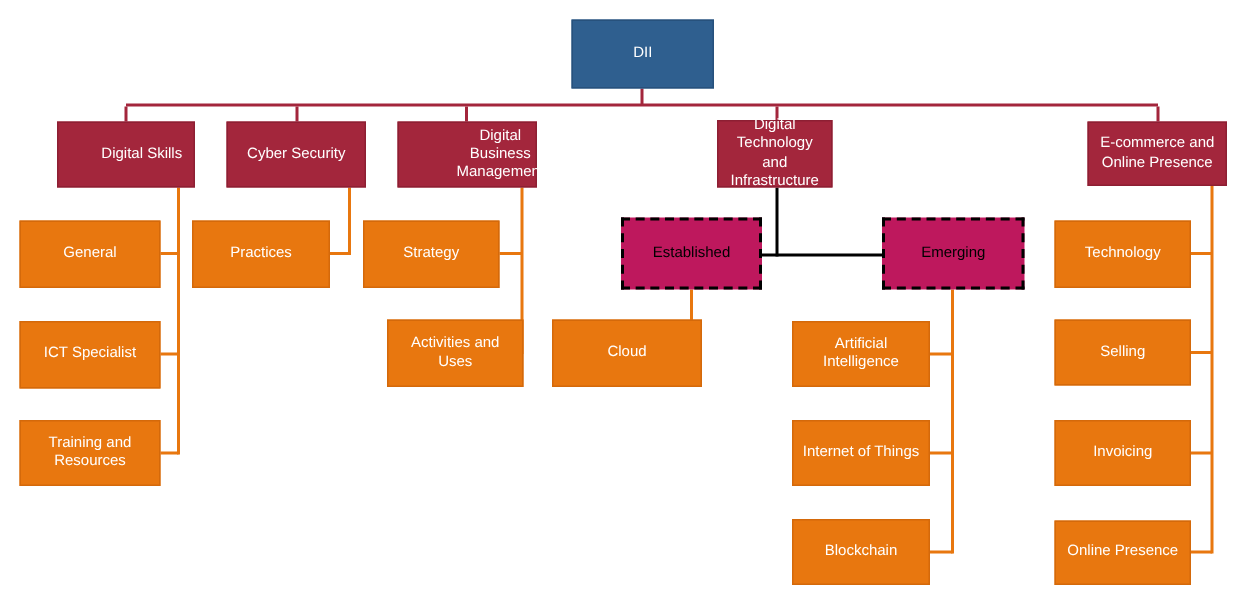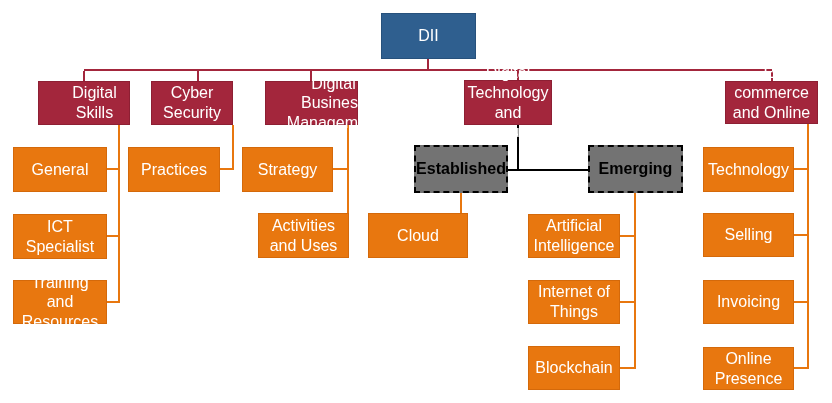--- a/index.html
+++ b/index.html
@@ -11,42 +11,42 @@
     font-family: "Liberation Sans", sans-serif;
     overflow: hidden;
   }
   .node {
     position: absolute;
     display: flex;
     align-items: center;
     justify-content: center;
     text-align: center;
     box-sizing: border-box;
-    font-size: 16px;
+    font-size: 10px;
     line-height: 1.22;
     padding: 2px 3px;
     color: #ffffff;
   }
   .root {
     background: var(--root-blue, #2F5F8F);
     border: 1px solid #27517c;
   }
   .cat {
     background: var(--category-red, #A3263C);
     border: 1px solid #8d1f33;
   }
   .item {
     background: var(--item-orange, #E8770F);
     border: 1px solid #d4690a;
   }
   .dashed {
-    background: #737373;
+    background: #be185d;
     border: 2px dashed var(--connector-black, #000000);
     color: #000000;
-    font-weight: bold;
+    font-weight: normal;
   }
   .line { position: absolute; }
   .red    { background: var(--category-red, #A3263C); }
   .orange { background: var(--item-orange, #E8770F); }
   .black  { background: var(--connector-black, #000000); }
 </style>
 </head>
 <body>
 
 <div id="canvas">
@@ -84,23 +84,23 @@
 
   <div class="line orange" style="left:807px; top:124px; width:2px;  height:245px;"></div>
   <div class="line orange" style="left:794px; top:168px; width:14px; height:2px;"></div>
   <div class="line orange" style="left:794px; top:234px; width:14px; height:2px;"></div>
   <div class="line orange" style="left:794px; top:301px; width:14px; height:2px;"></div>
   <div class="line orange" style="left:794px; top:367px; width:14px; height:2px;"></div>
 
   <div class="node root" style="left:381px; top:13px; width:95px; height:46px;">DII</div>
 
   <div class="node cat" style="left:38px;  top:81px; width:92px; height:44px;padding-left:24px;">Digital Skills</div>
-  <div class="node cat" style="left:151px; top:81px; width:82px; height:44px;">Cyber Security</div>
+  <div class="node cat" style="left:151px; top:81px; width:93px; height:44px;">Cyber Security</div>
   <div class="node cat" style="left:265px; top:81px; width:93px; height:44px;padding-left:47px;">Digital Business Management</div>
-  <div class="node cat" style="left:464px; top:80px; width:88px; height:45px;">Digital Technology and Infrastructure</div>
+  <div class="node cat" style="left:478px; top:80px; width:77px; height:45px;">Digital Technology and Infrastructure</div>
   <div class="node cat" style="left:725px; top:81px; width:93px; height:43px;">E-commerce and Online Presence</div>
 
   <div class="node item" style="left:13px; top:147px; width:94px; height:45px;">General</div>
   <div class="node item" style="left:13px; top:214px; width:94px; height:45px;">ICT Specialist</div>
   <div class="node item" style="left:13px; top:280px; width:94px; height:44px;">Training and Resources</div>
 
   <div class="node item" style="left:128px; top:147px; width:92px; height:45px;">Practices</div>
 
   <div class="node item" style="left:242px; top:147px; width:91px; height:45px;">Strategy</div>
   <div class="node item" style="left:242px; top:213px; width:91px; height:45px;margin-left:16px;">Activities and Uses</div>

